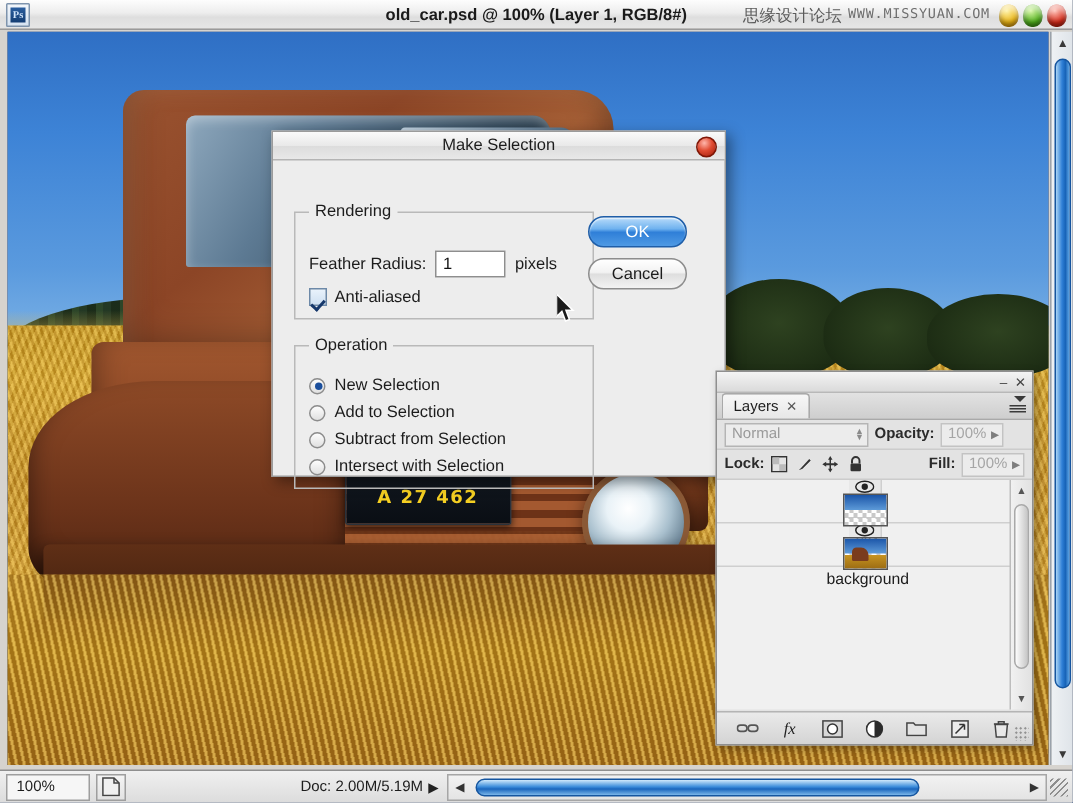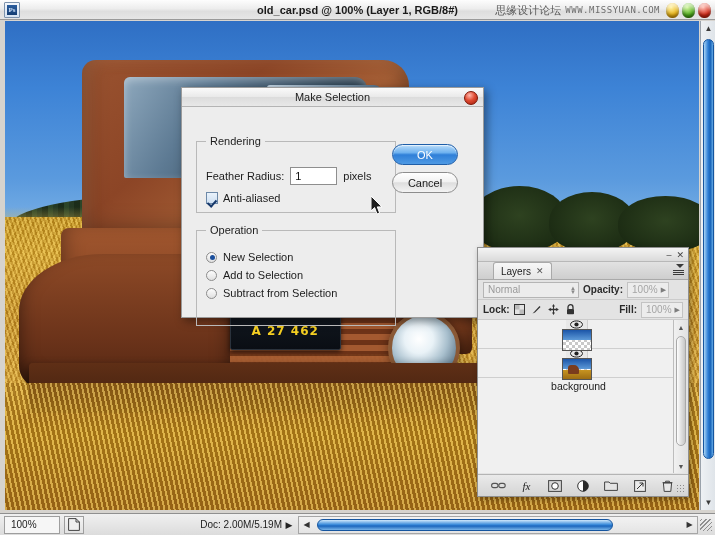--- a/index.html
+++ b/index.html
@@ -328,21 +328,21 @@
     border-bottom: 1px solid #a9a9a9;
     display: flex; align-items: flex-end; position: relative;
   }
   #lp-tabrow .tab {
     height: 17px; padding: 0 7px;
     background: linear-gradient(to bottom,#f7f7f7,#e7e7e7);
     border: 1px solid #a9a9a9; border-bottom: none;
     border-radius: 3px 3px 0 0;
     font-size: 10px; color: #1c1c1c;
     display: flex; align-items: center; gap: 5px;
-    margin-left: 15px;
+    margin-left: 3px;
   }
   #lp-tabrow .tab .x { font-size: 9px; color: #555; }
   #lp-menu {
     position: absolute; right: 4px; top: 2px;
     display: flex; flex-direction: column; gap: 1px; align-items: flex-end;
   }
   #lp-menu .ln { width: 11px; height: 1px; background: #3a3a3a; }
   #lp-menu .tri {
     width: 0; height: 0; border-left: 4px solid transparent;
     border-right: 4px solid transparent; border-top: 4px solid #3a3a3a;
@@ -579,20 +579,24 @@
         <span class="radio on"></span>
         <span>New Selection</span>
       </div>
       <div class="radio-row" id="op-1">
         <span class="radio"></span>
         <span>Add to Selection</span>
       </div>
       <div class="radio-row" id="op-2">
         <span class="radio"></span>
         <span>Subtract from Selection</span>
+      </div>
+      <div class="radio-row" id="op-3">
+        <span class="radio"></span>
+        <span>Intersect with Selection</span>
       </div>
 
       <div class="pill-btn" id="btn-ok">OK</div>
       <div class="pill-btn" id="btn-cancel">Cancel</div>
     </div>
   </div>
 
   <div id="cursor">
     <svg width="13" height="19" viewBox="0 0 13 19">
       <path d="M0 0 L0 15 L3.6 11.6 L6 18 L8.6 17 L6.3 10.9 L11 10.9 Z" fill="#1c1c1c" stroke="#ffffff" stroke-width="1"></path>

